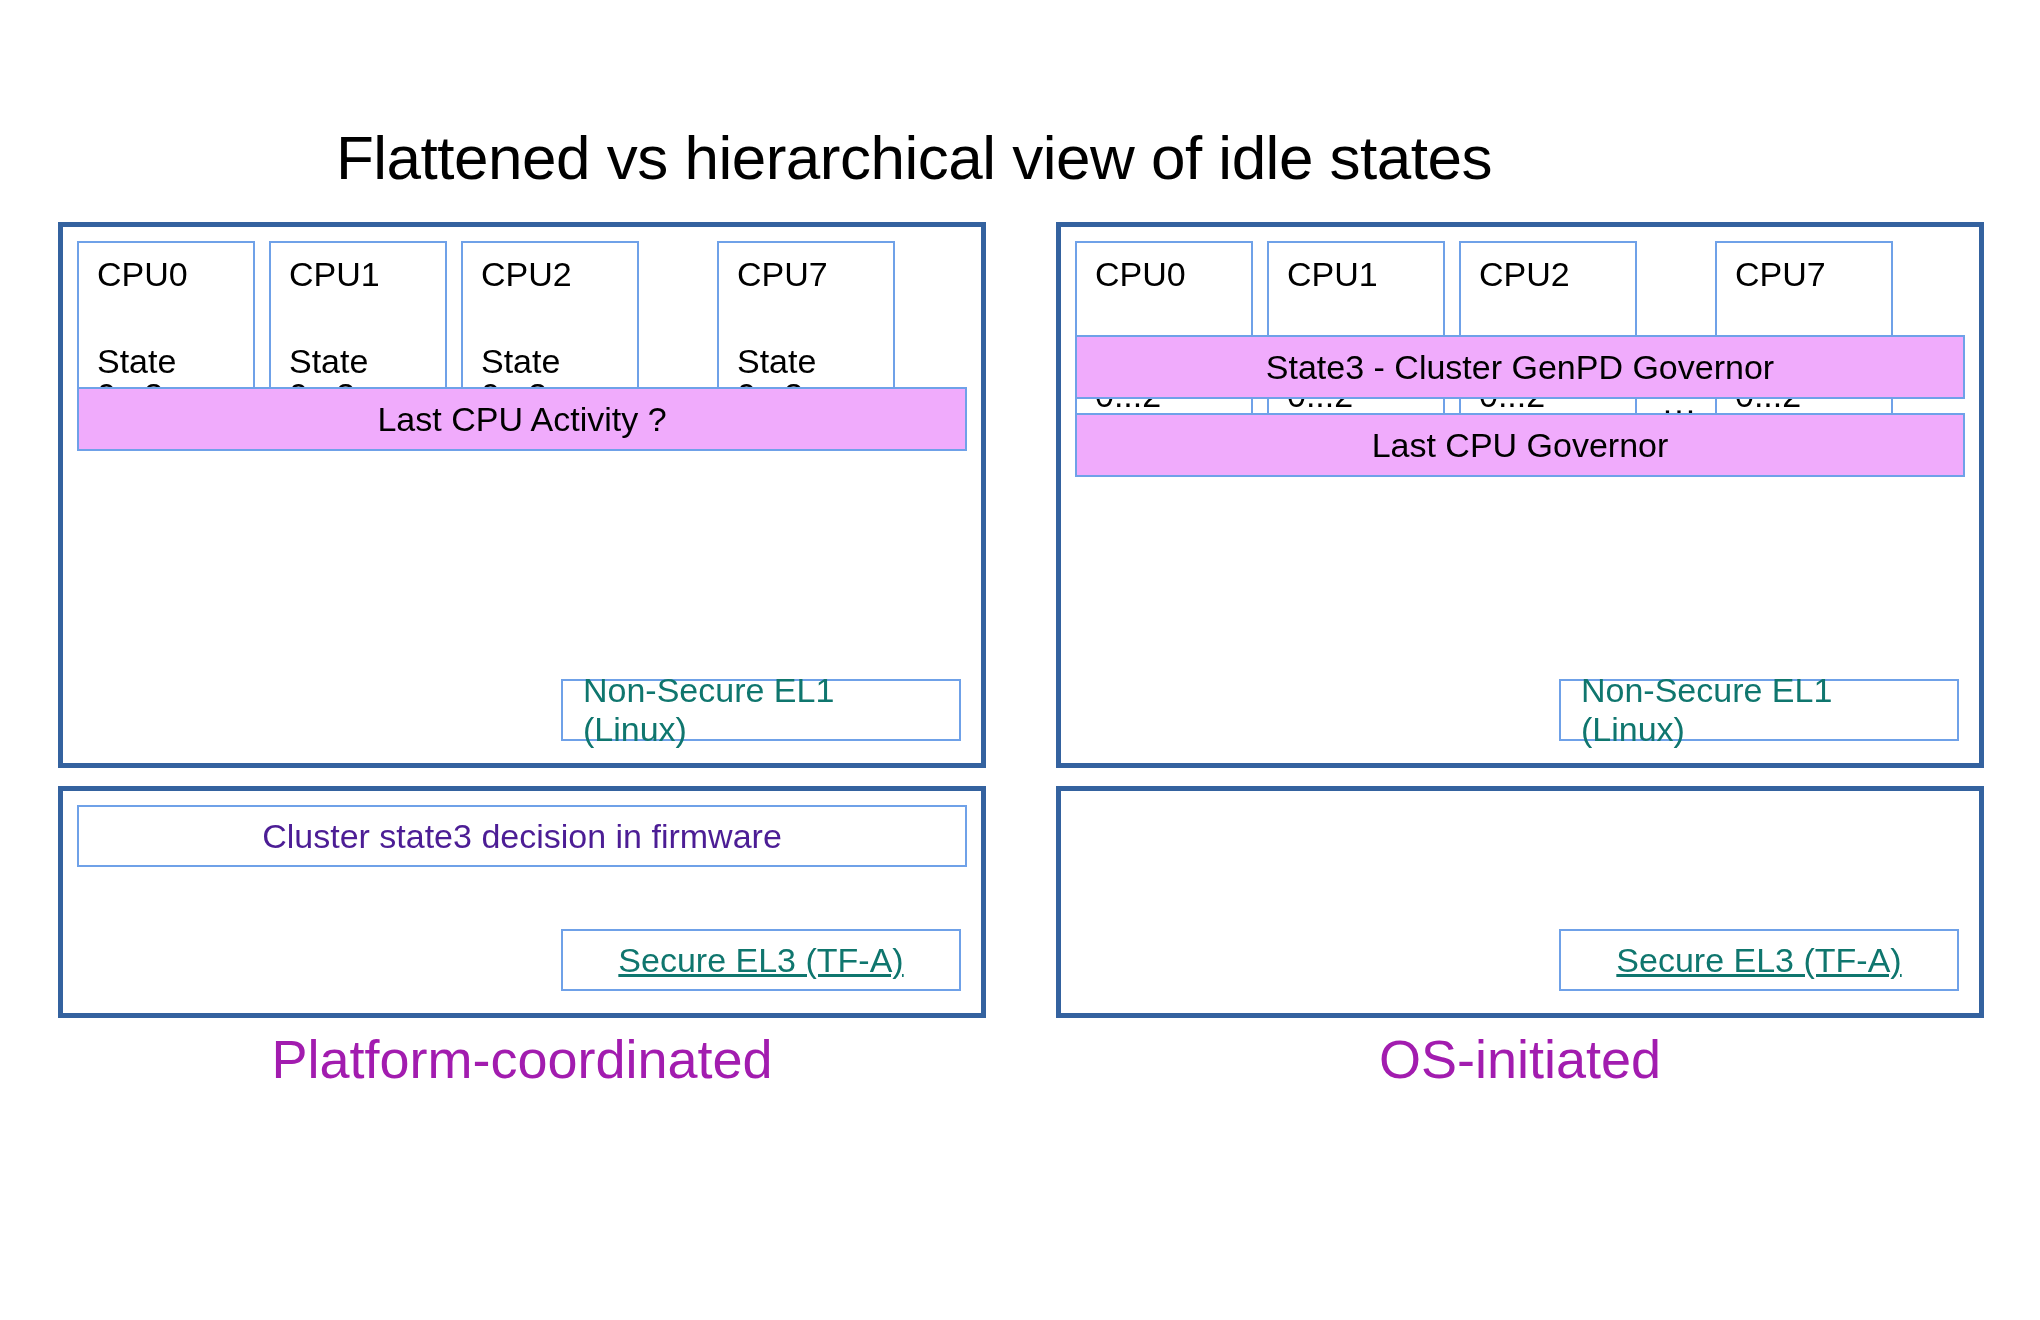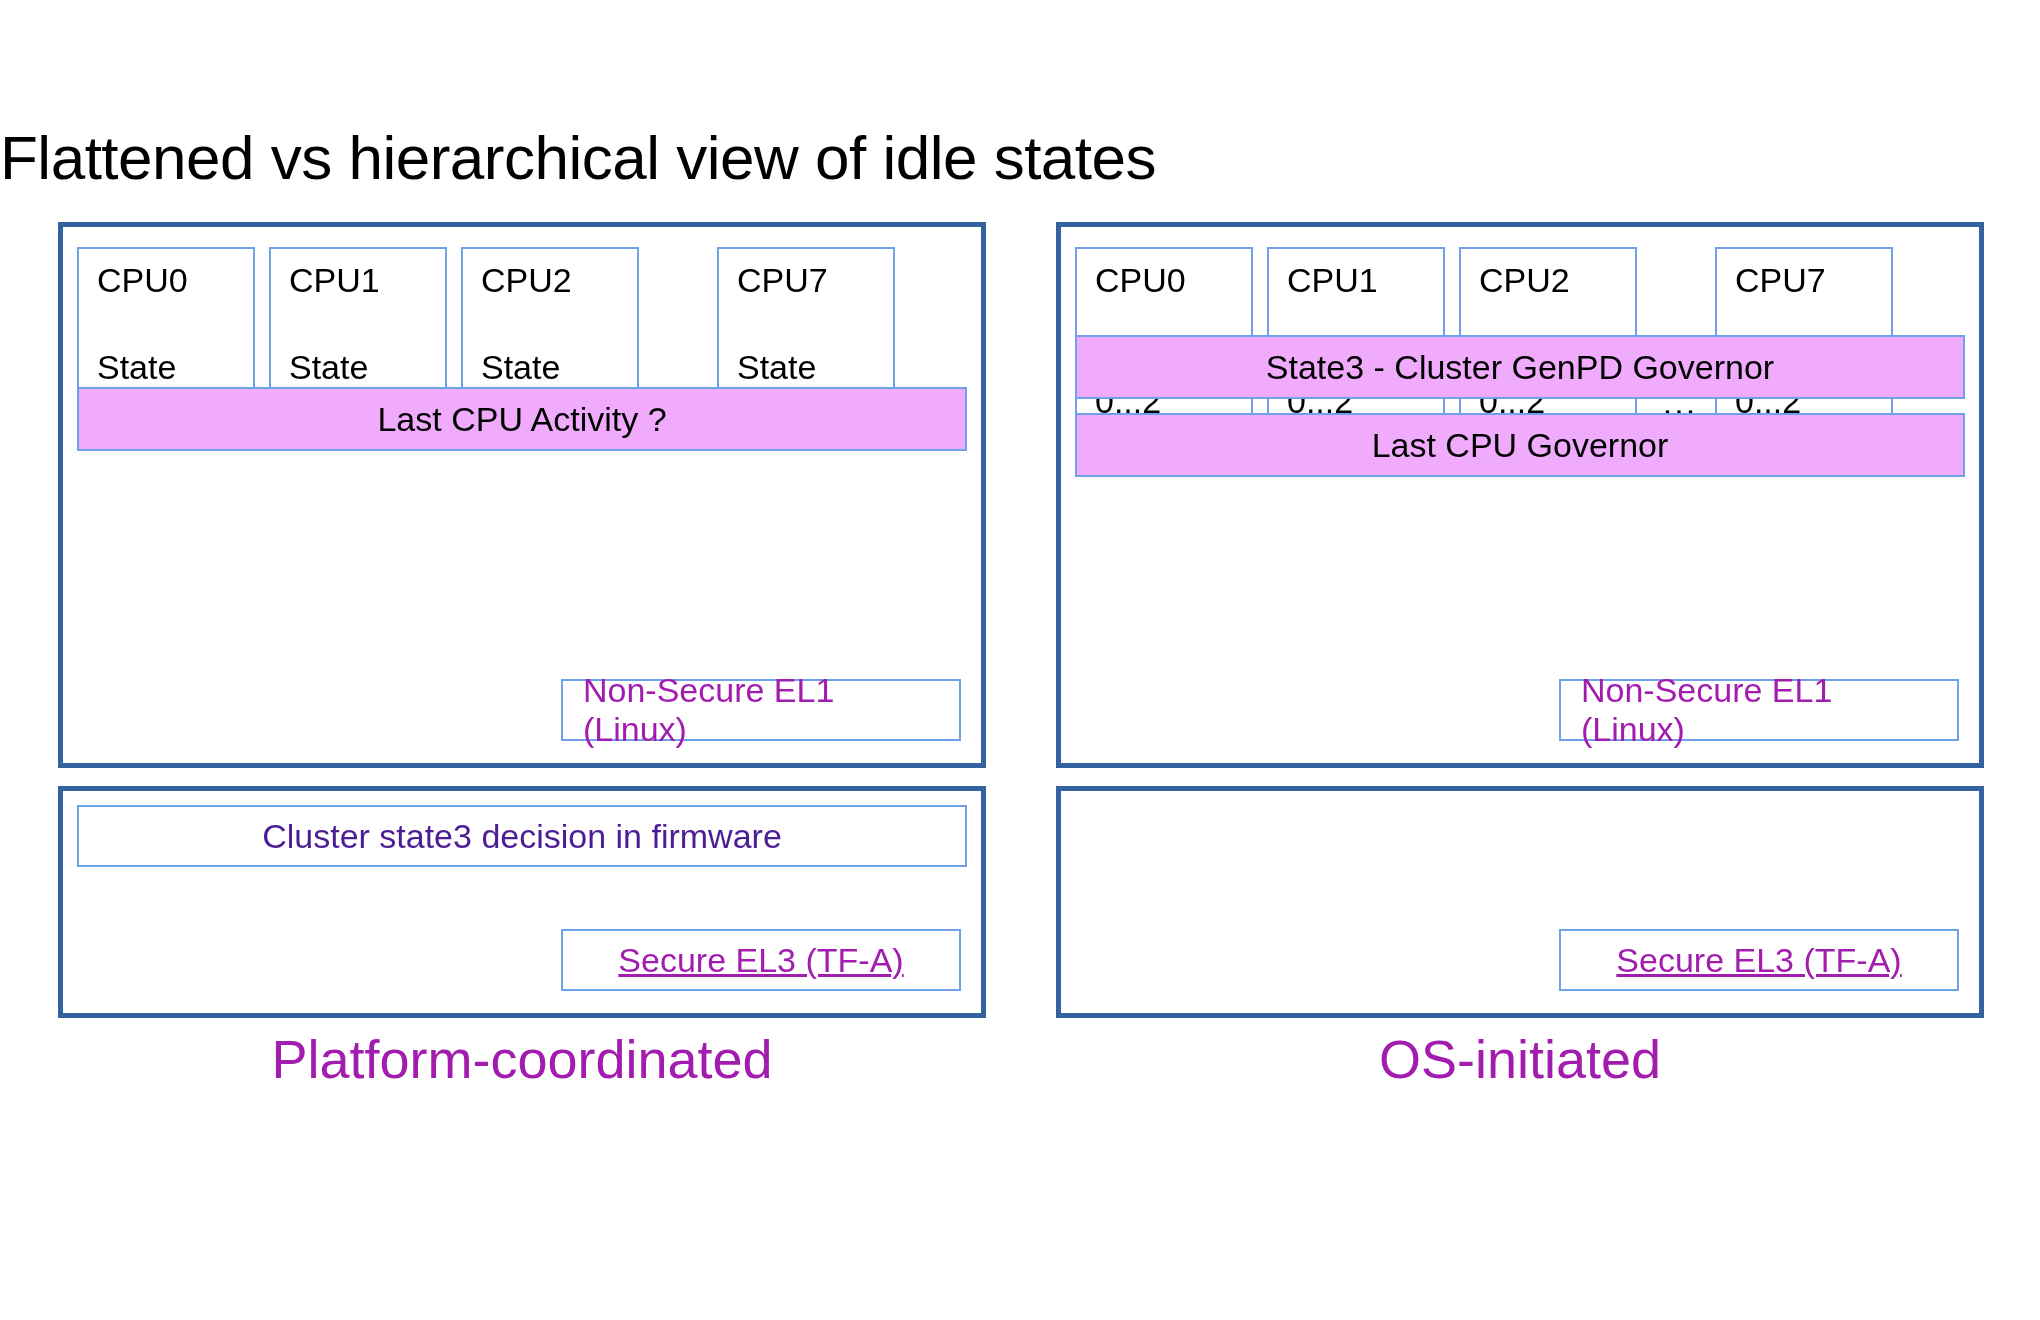--- a/index.html
+++ b/index.html
@@ -15,21 +15,21 @@
     position: relative;
     overflow: hidden;
   }
 
   
   .page-title {
     position: absolute;
     top: 124px;
     left: 0;
     width: 1828px;
-    text-align: left;
+    text-align: center;
     font-size: 62px;
     font-weight: 400;
     line-height: 1.1;
     letter-spacing: -0.5px;
     color: #000000;
   }
 
   
   .column {
     position: absolute;
@@ -51,21 +51,21 @@
   }
   .panel-fw {
     height: 232px;
     margin-top: 18px;
     padding: 14px 14px 0 14px;
   }
 
   
   .cpu-row {
     display: flex;
-    align-items: flex-end;
+    align-items: flex-start;
     height: 196px;
   }
   .cpu-box {
     box-sizing: border-box;
     border: 2px solid #6fa1e8;
     background: #ffffff;
     width: 178px;
     height: 190px;
     padding: 14px 0 0 18px;
     margin-right: 14px;
@@ -120,21 +120,21 @@
   .level-tag {
     box-sizing: border-box;
     border: 2px solid #6fa1e8;
     background: #ffffff;
     position: absolute;
     height: 62px;
     display: flex;
     align-items: center;
     justify-content: center;
     font-size: 34px;
-    color: #a21caf;
+    color: #0f766e;
     padding: 0 20px;
   }
   .tag-el1 {
     right: 20px;
     bottom: 22px;
     width: 400px;
   }
   .tag-el3 {
     right: 20px;
     bottom: 22px;

